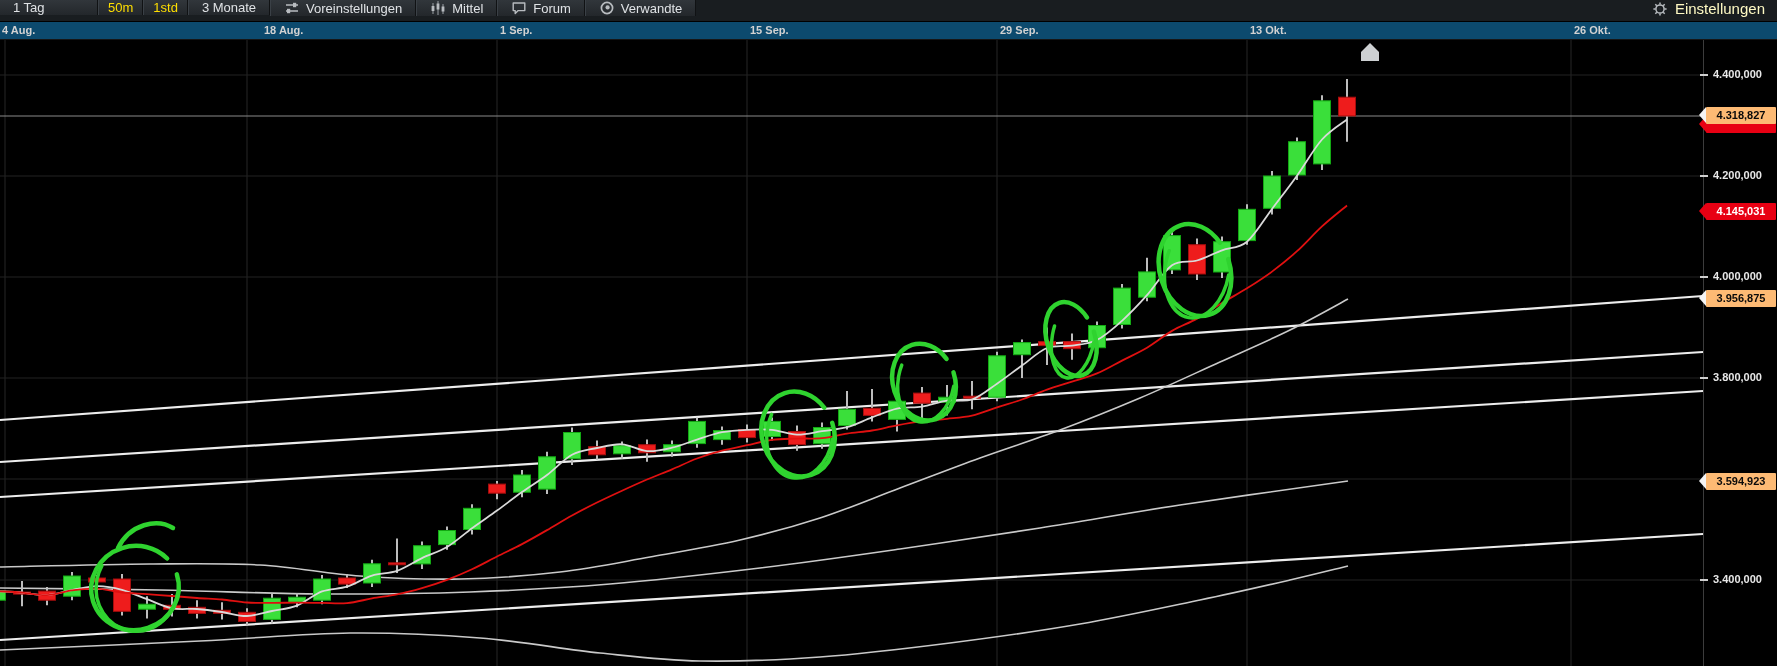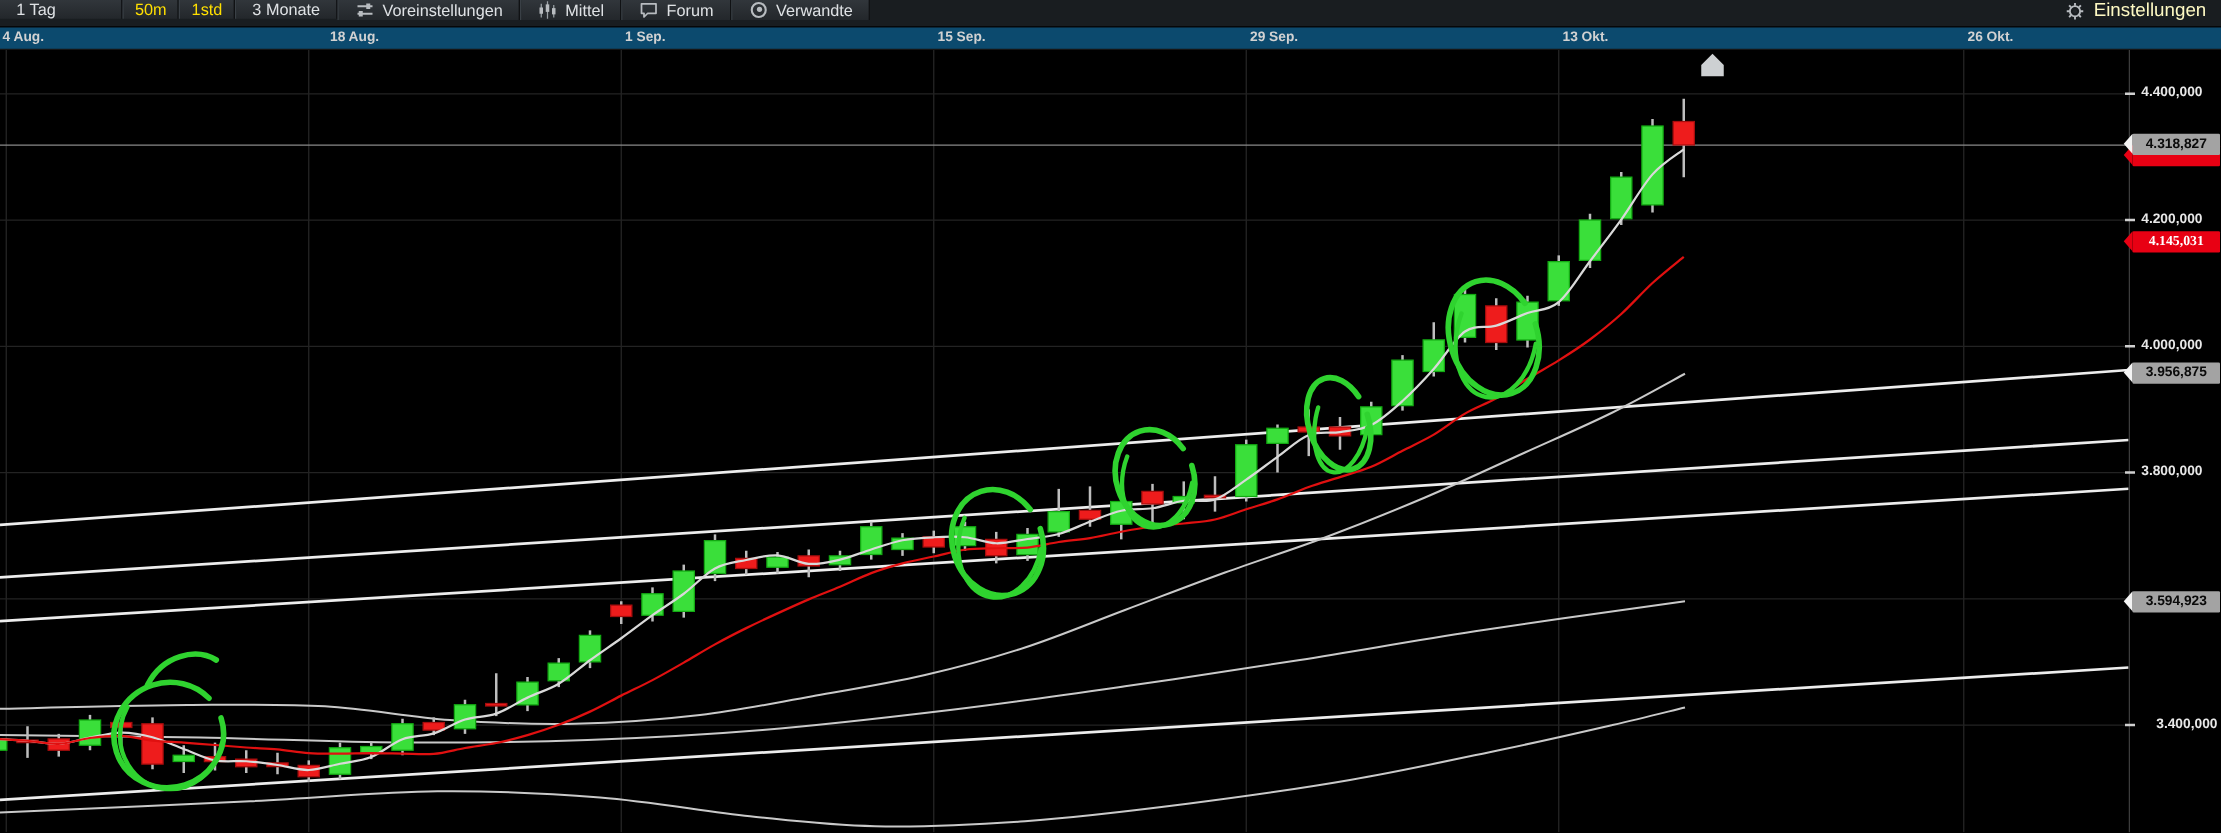--- a/index.html
+++ b/index.html
@@ -49,21 +49,21 @@
   .ytick-mark{position:absolute;left:-4px;width:8px;height:2px;background:#cfcfcf;}
   .tag{
     position:absolute;left:2px;right:1px;height:17px;line-height:17px;
     font-size:11px;font-weight:700;text-align:center;white-space:nowrap;
     border-radius:1px;
   }
   .tag::before{
     content:"";position:absolute;left:-7px;top:0;
     border-top:8.5px solid transparent;border-bottom:8.5px solid transparent;
   }
-  .tag.white{background:#a3a3a3;color:#0a0a0a;z-index:3;}
+  .tag.white{background:#fdba74;color:#0a0a0a;z-index:3;}
   .tag.white::before{border-right:7px solid #f4f4f4;}
   .tag.red{background:#e80013;color:#fff;z-index:2;}
   .tag.red::before{border-right:7px solid #e80013;}
 </style>
 </head>
 <body>
 
 <div id="toolbar">
 
   <div class="tb-btn">
@@ -293,19 +293,19 @@
 <div id="price-axis">
     <div class="ytick-mark" style="top: 34px;"></div>
     <span class="ytick" style="top: 28px;">4.400,000</span>
     <div class="ytick-mark" style="top: 135px;"></div>
     <span class="ytick" style="top: 129px;">4.200,000</span>
     <div class="ytick-mark" style="top: 236px;"></div>
     <span class="ytick" style="top: 230px;">4.000,000</span>
     <div class="ytick-mark" style="top: 337px;"></div>
     <span class="ytick" style="top: 331px;">3.800,000</span>
     <div class="ytick-mark" style="top: 539px;"></div>
-    <span class="ytick" style="top: 533px; margin-left: 12px;">3.400,000</span>
+    <span class="ytick" style="top: 533px;">3.400,000</span>
     <div class="tag red" style="top: 76.4924px;"></div>
     <div class="tag white" style="top: 67.4924px;">4.318,827</div>
-    <div class="tag red" style="top: 145px; font-family: Liberation Serif, serif;">4.145,031</div>
+    <div class="tag red" style="top: 163px;">4.145,031</div>
     <div class="tag white" style="top: 250.278px;">3.956,875</div>
     <div class="tag white" style="top: 433.064px;">3.594,923</div>
   </div>
 
 </body></html>

